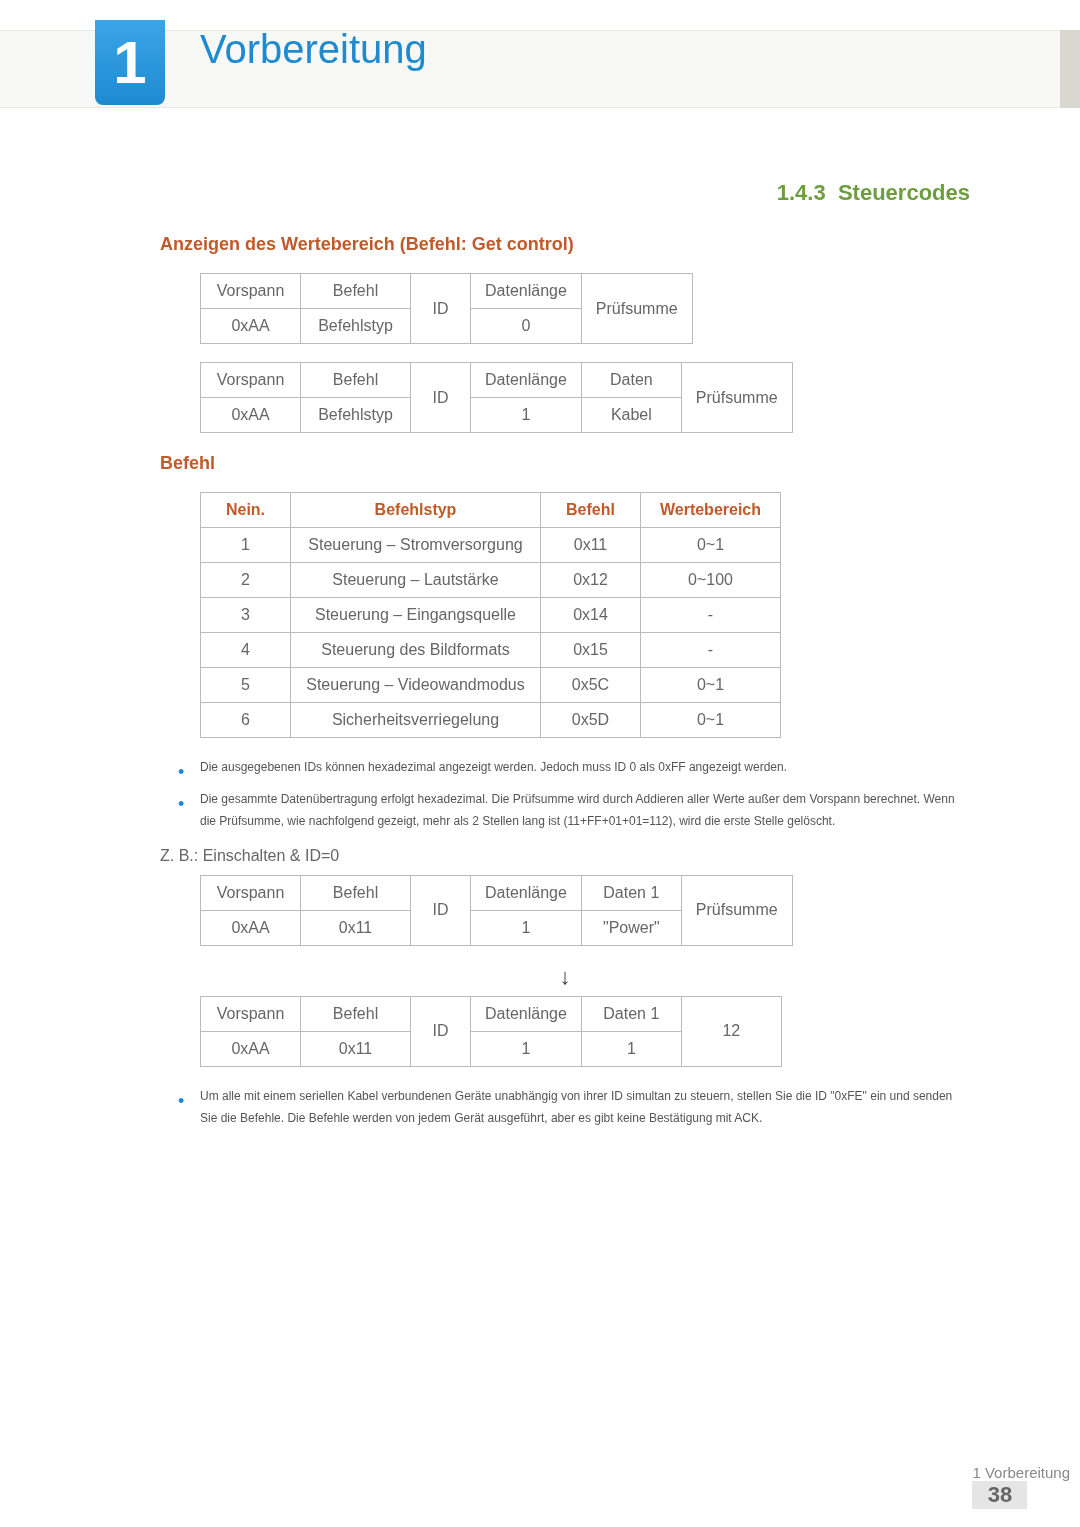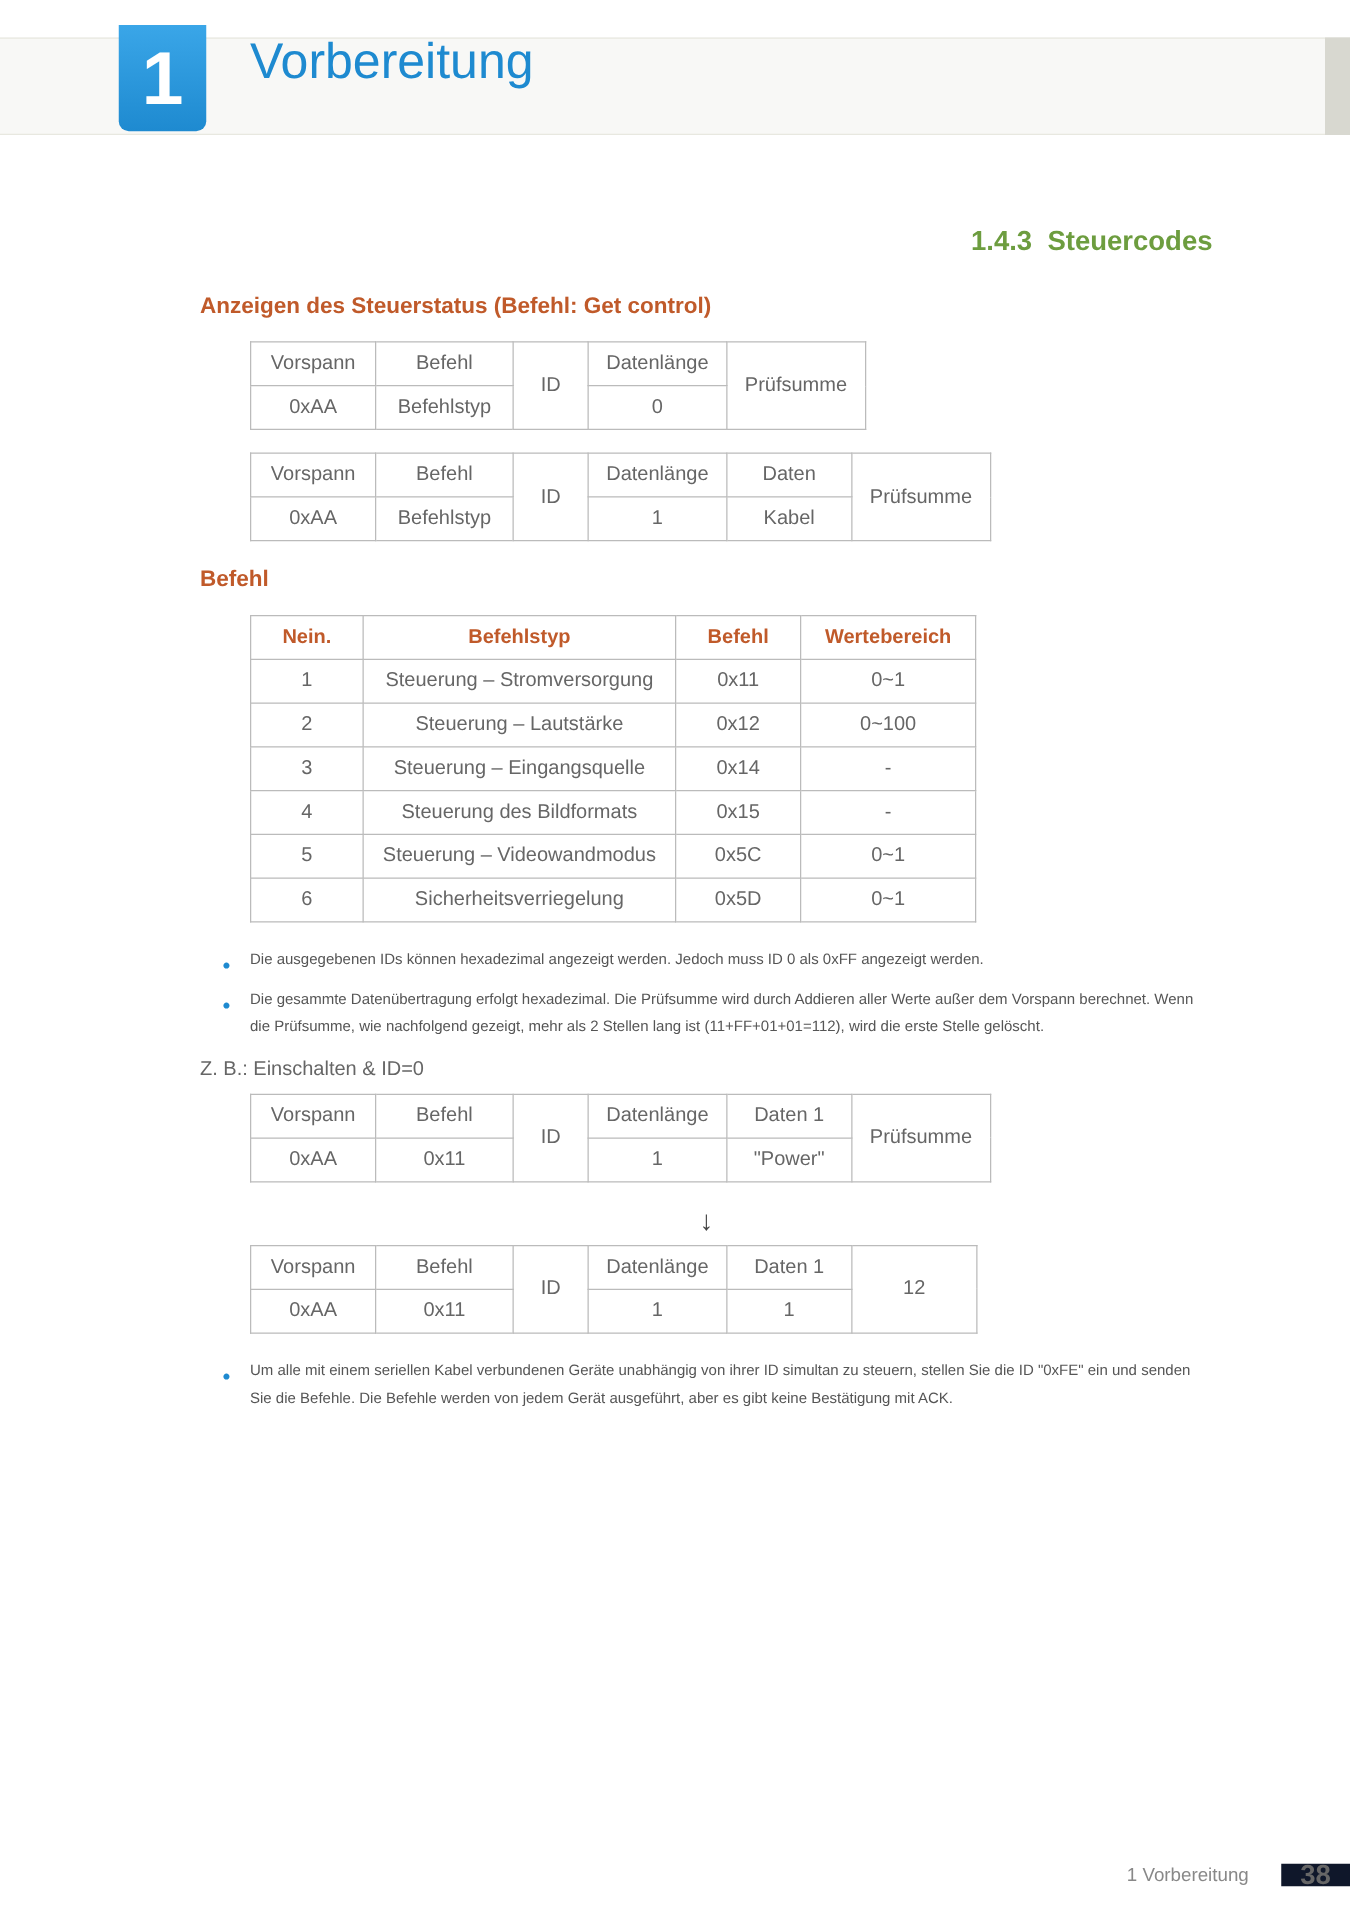--- a/index.html
+++ b/index.html
@@ -127,55 +127,55 @@
     text-align: center;
     font-size: 22px;
     margin: 6px 0 6px 0;
     color: #444;
   }
   .footer {
     position: absolute;
     bottom: 18px;
     right: 0;
     display: flex;
-    align-items: flex-end;
+    align-items: flex-start;
+    flex-direction: column;
   }
   .footer-text {
     font-size: 15px;
     color: #888;
     margin-right: 10px;
   }
   .footer-page {
-    background: #0f172a;
+    background: #e5e5e5;
     color: #666;
     font-weight: bold;
     font-size: 22px;
     width: 55px;
-    height: 18px;
+    height: 28px;
     display: flex;
     align-items: center;
     justify-content: center;
-    margin-left: 16px;
   }
 </style>
 </head>
 <body>
 
 <div class="header-bar"></div>
 <div class="right-bar"></div>
 <div class="chapter-badge">1</div>
 <div class="chapter-title">Vorbereitung</div>
 
 <div class="content">
 
   <div class="section-number">
     <span>1.4.3</span>&nbsp;&nbsp;<span>Steuercodes</span>
   </div>
 
-  <div class="subhead">Anzeigen des Steuerstatus (Befehl: Get control)</div>
+  <div class="subhead">Anzeigen des Wertebereich (Befehl: Get control)</div>
 
   <table class="cmd-table">
     <tbody>
         <tr>
       <td class="w1">Vorspann</td>
       <td class="w2">Befehl</td>
       <td class="w3" rowspan="2">ID</td>
       <td class="w4">Datenlänge</td>
       <td class="w6" rowspan="2">Prüfsumme</td>
     </tr>

